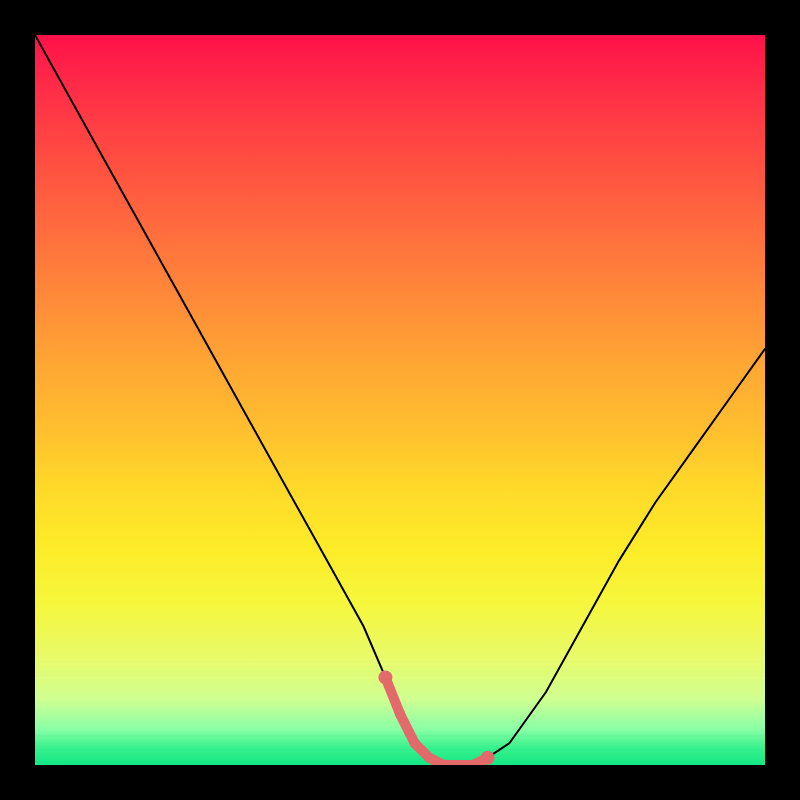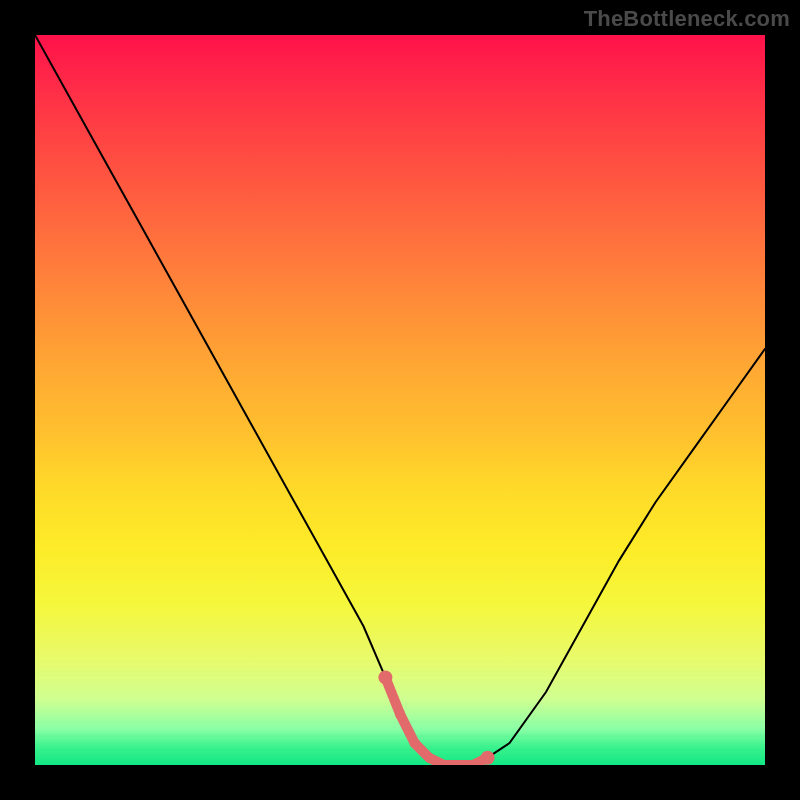--- a/index.html
+++ b/index.html
@@ -98,21 +98,20 @@
   }
   svg.curve circle.dot {
     fill: #e36a6a;
     stroke: none;
   }
 </style>
 </head>
 <body>
 
 <div class="frame">
-  <div class="watermark">TheBottleneck.com</div>
 
   <div class="plot">
     <div class="gradient"></div>
 
     <div class="band b1"></div>
     <div class="band b2"></div>
     <div class="band b3"></div>
     <div class="band b4"></div>
     <div class="band b5"></div>
     <div class="band b6"></div>

